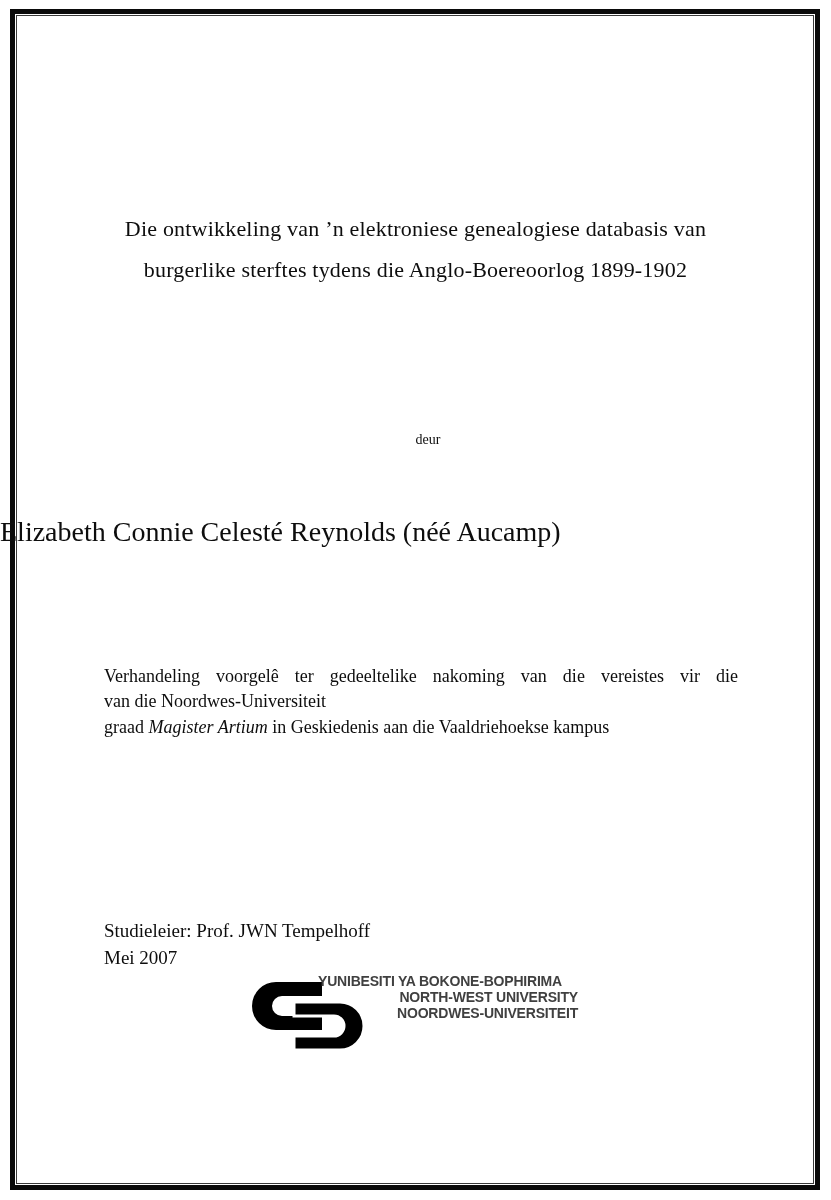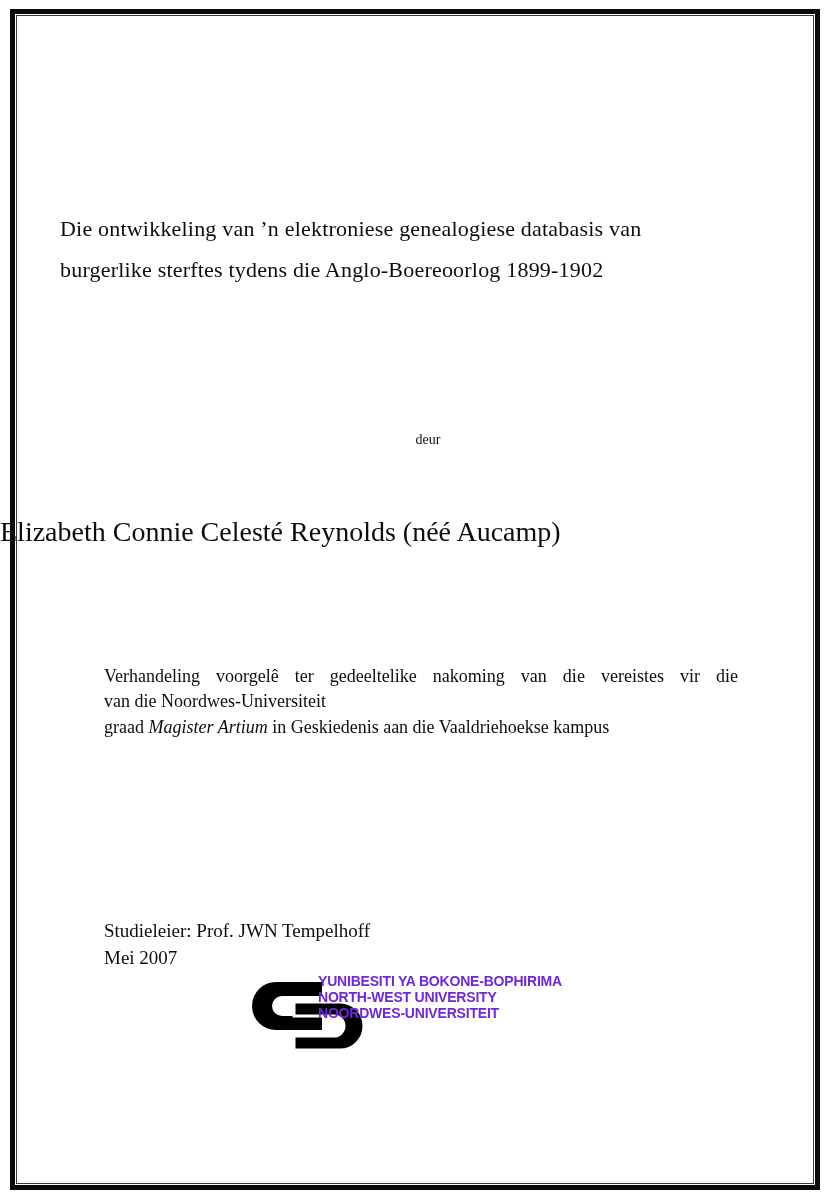--- a/index.html
+++ b/index.html
@@ -20,20 +20,21 @@
   }
   .frame::after {
     content: "";
     position: absolute;
     top: 1px; left: 1px; right: 1px; bottom: 1px;
     border: 1px solid #3a3a3a;
   }
   .title-block {
     position: absolute;
     top: 208px; left: 60px; right: 60px;
+    text-align: center;
     font-size: 22px;
     line-height: 41px;
     letter-spacing: 0.2px;
   }
   .byline {
     position: absolute;
     top: 432px; left: 0; right: 0;
     text-align: center;
     font-size: 14px;
     margin-left: 25px;
@@ -74,24 +75,24 @@
   .logo-text {
     position: absolute;
     top: 4px; left: 66px;
     width: 260px;
     font-family: "Liberation Sans", sans-serif;
     font-size: 14px;
     font-weight: 600;
     line-height: 15.8px;
     letter-spacing: -0.2px;
     white-space: nowrap;
-    color: #6d28d9;
+    color: #404040;
   }
   .logo-text .l1 { text-align: left; }
-  .logo-text .l2, .logo-text .l3 { text-align: left; }
+  .logo-text .l2, .logo-text .l3 { text-align: right; }
 </style>
 </head>
 <body>
 
 <div class="page">
 
   <div class="frame"></div>
 
   <div class="title-block">
     <div>Die ontwikkeling van ’n elektroniese genealogiese databasis van</div>

